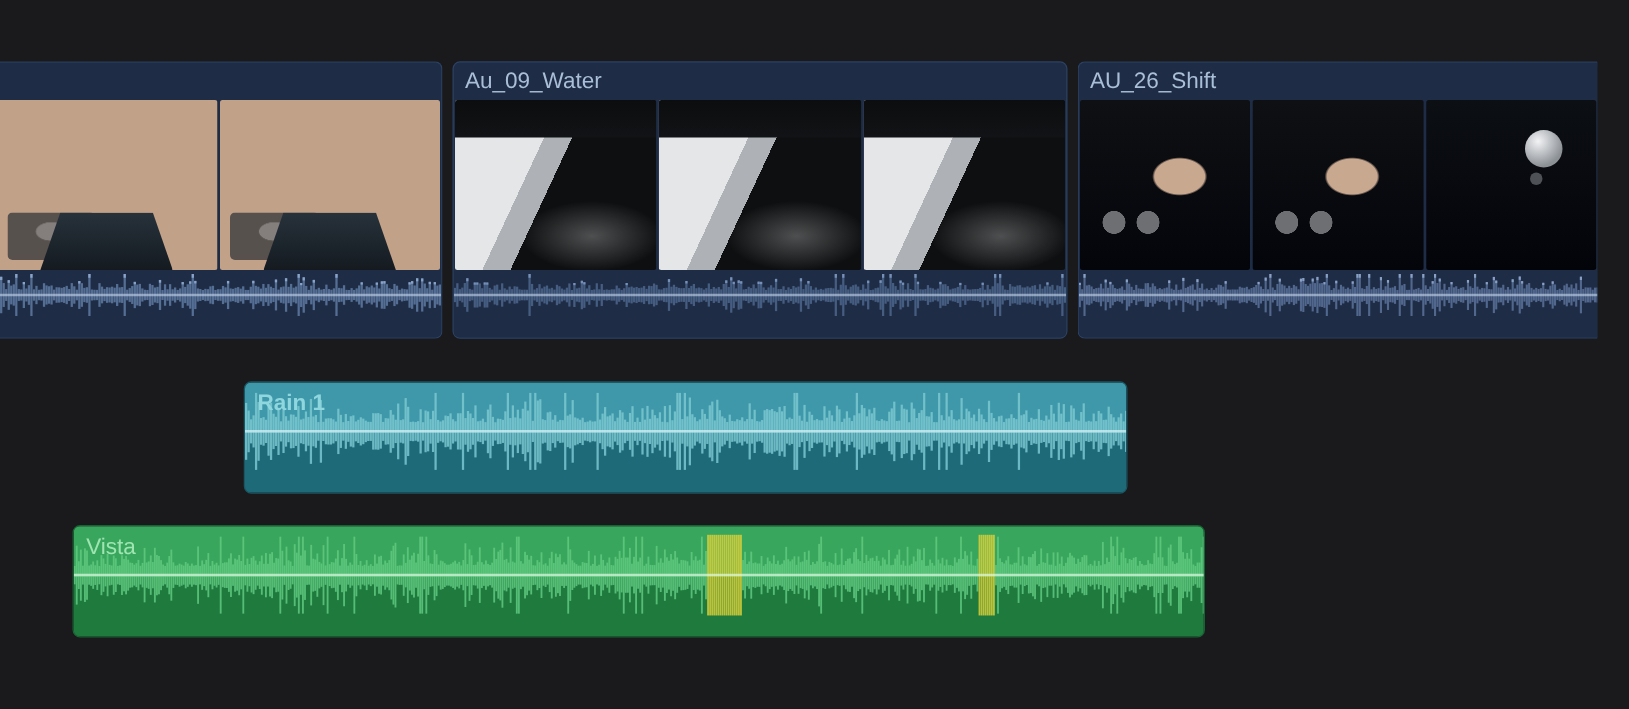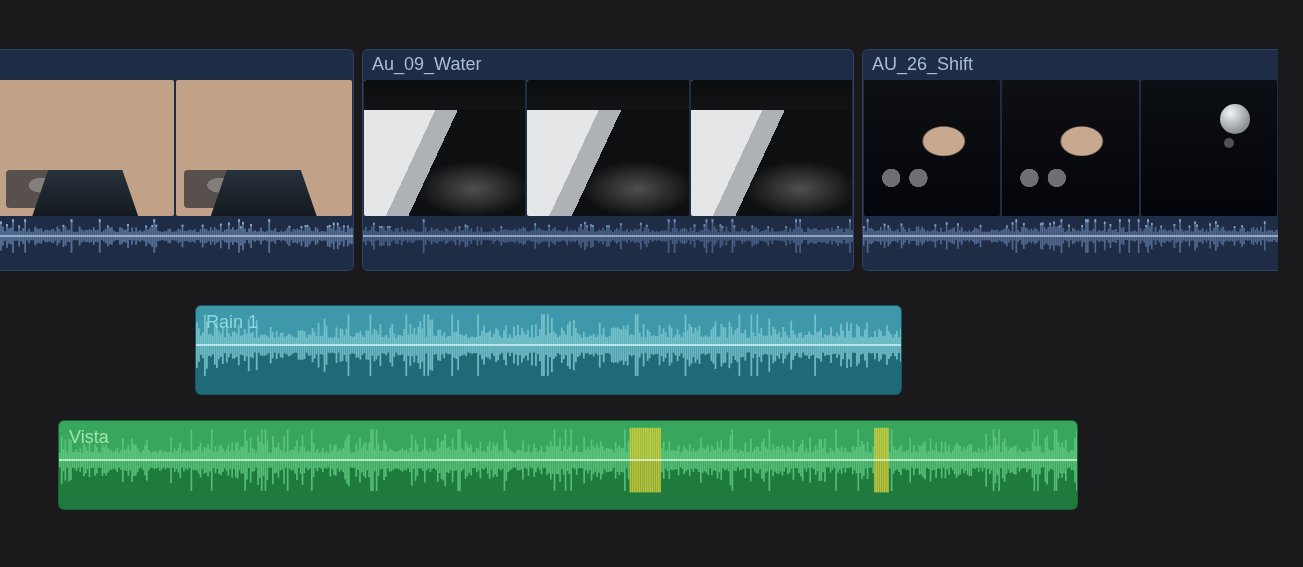--- a/index.html
+++ b/index.html
@@ -1301,23 +1301,23 @@
           <rect x="694" y="25.91491381043838" width="1.8" height="28.170172379123237" fill="#7ac7d0" opacity="0.85"></rect>
           <rect x="696" y="28.508382296448072" width="1.8" height="22.983235407103855" fill="#7ac7d0" opacity="0.85"></rect>
           <rect x="698" y="32.02418537393681" width="1.8" height="15.95162925212638" fill="#7ac7d0" opacity="0.85"></rect>
           <rect x="700" y="28.47949158156987" width="1.8" height="23.04101683686026" fill="#7ac7d0" opacity="0.85"></rect>
           <rect x="702" y="25.354668604813234" width="1.8" height="29.290662790373535" fill="#7ac7d0" opacity="0.85"></rect>
           <rect x="704" y="31.81068044481121" width="1.8" height="16.37863911037758" fill="#7ac7d0" opacity="0.85"></rect>
           <rect x="706" y="23.18187361535797" width="1.8" height="33.63625276928406" fill="#7ac7d0" opacity="0.85"></rect>
         </g>
       </svg>
       <div class="wave-line" style="background: rgba(220, 245, 248, 0.7);"></div>
-      <div class="clip-title" style="color: rgb(143, 214, 223);">Rain 1</div>
+      <div class="clip-title" style="color: rgb(143, 214, 223); font-weight: bold;">Rain 1</div>
     </div>
-    <div class="audio-clip" style="left: 58px; top: 371px; width: 1020px; background: linear-gradient(rgb(57, 166, 93) 0px, rgb(57, 166, 93) 46%, rgb(31, 122, 62) 46%, rgb(31, 122, 62) 100%); border: 1.5px solid rgb(24, 98, 51);">
+    <div class="audio-clip" style="left: 58px; top: 371px; width: 906px; background: linear-gradient(rgb(57, 166, 93) 0px, rgb(57, 166, 93) 46%, rgb(31, 122, 62) 46%, rgb(31, 122, 62) 100%); border: 1.5px solid rgb(24, 98, 51);">
       <svg class="svgwave" viewBox="0 0 1099 90" preserveAspectRatio="none">
         <g>
           <rect x="0" y="32.48604177230486" width="1.8" height="15.027916455390283" fill="#5fc97f" opacity="0.85"></rect>
           <rect x="2" y="15.90165755463535" width="1.8" height="48.1966848907293" fill="#5fc97f" opacity="0.85"></rect>
           <rect x="4" y="28.641738662757746" width="1.8" height="22.716522674484512" fill="#5fc97f" opacity="0.85"></rect>
           <rect x="6" y="19.060289190894608" width="1.8" height="41.879421618210785" fill="#5fc97f" opacity="0.85"></rect>
           <rect x="8" y="32.271081989496956" width="1.8" height="15.457836021006083" fill="#5fc97f" opacity="0.85"></rect>
           <rect x="10" y="18.059233056520807" width="1.8" height="43.88153388695839" fill="#5fc97f" opacity="0.85"></rect>
           <rect x="12" y="19.847749175763557" width="1.8" height="40.304501648472886" fill="#5fc97f" opacity="0.85"></rect>
           <rect x="14" y="32.17995124117795" width="1.8" height="15.640097517644096" fill="#5fc97f" opacity="0.85"></rect>

